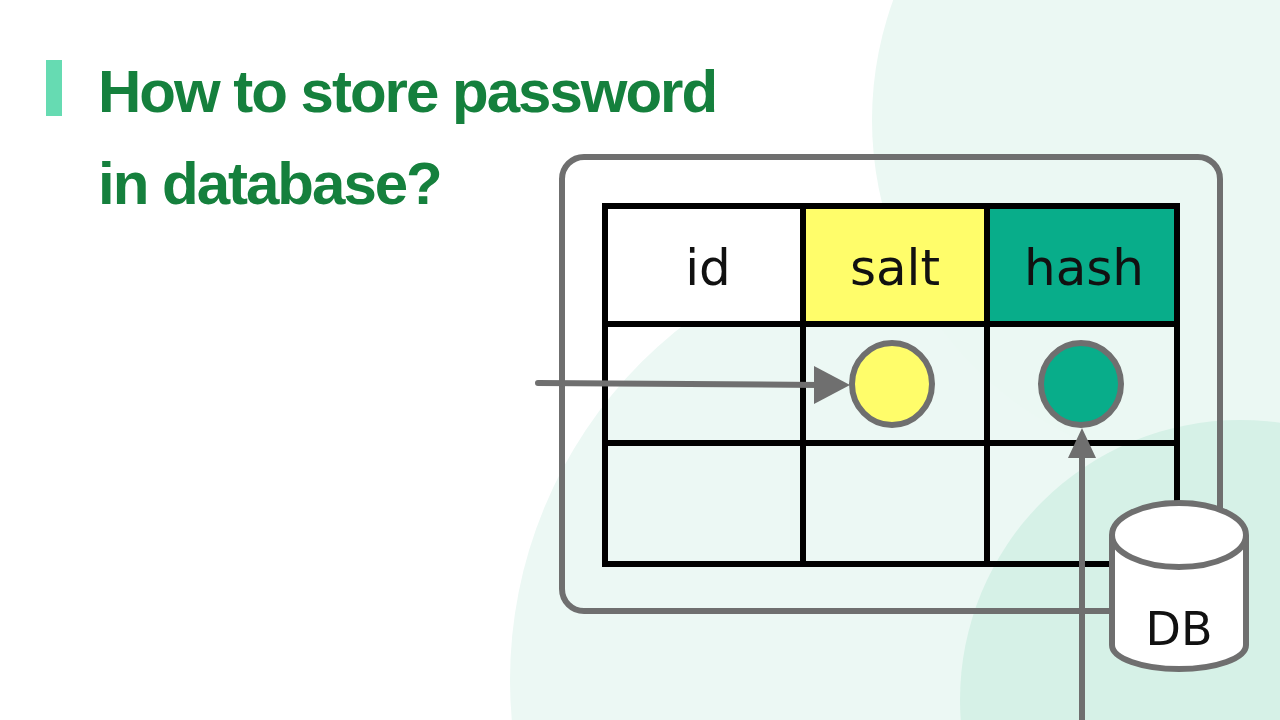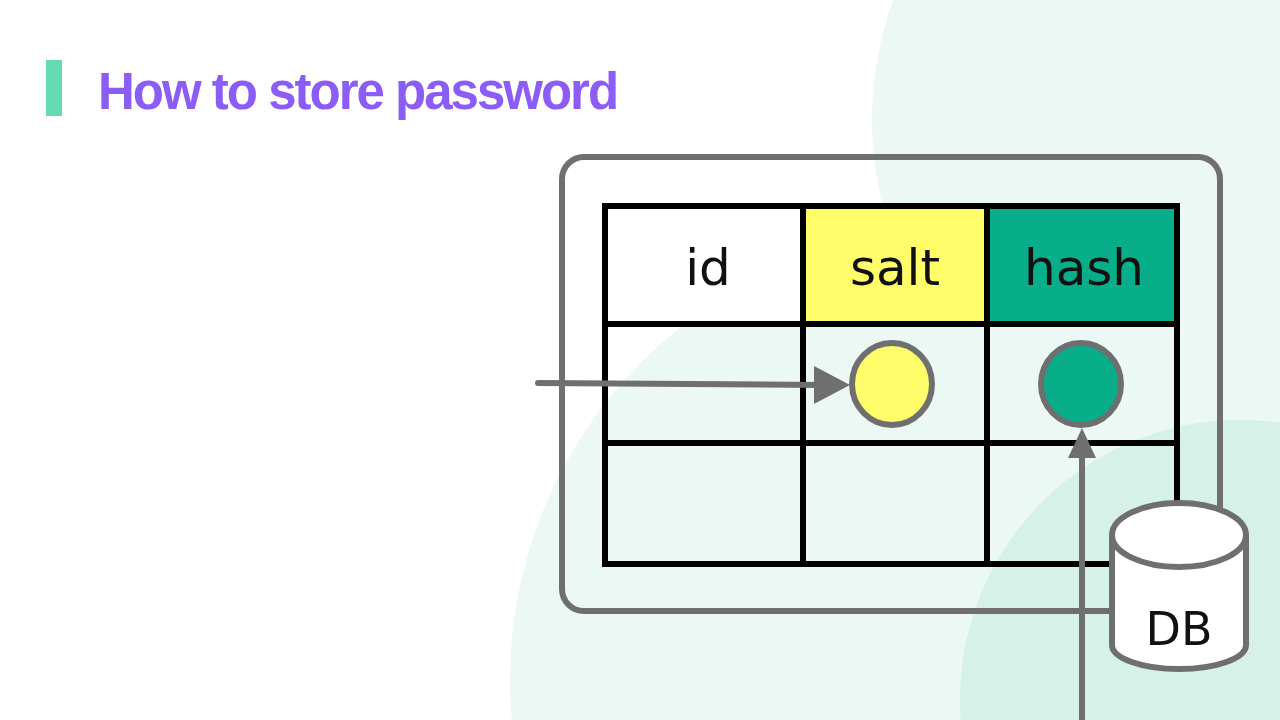--- a/index.html
+++ b/index.html
@@ -2,35 +2,36 @@
 <html><head>
 <meta charset="utf-8">
 <style>
   html, body { margin:0; padding:0; }
   body { width:1280px; height:720px; overflow:hidden; background:#ffffff; position:relative; font-family:"DejaVu Sans", sans-serif; }
   .bg-circle { position:absolute; border-radius:50%; }
   #c1 { left:872px; top:-230px; width:700px; height:700px; background:#ebf8f3; }
   #c2 { left:510px; top:230px; width:900px; height:900px; background:#ecf8f4; }
   #c3 { left:960px; top:420px; width:560px; height:560px; background:#d6f1e7; }
   .title-bar { position:absolute; left:46px; top:60px; width:16px; height:56px; background:#66dbb2; }
-  .title { position:absolute; left:98px; top:46px; margin:0; font-family:"Liberation Sans", sans-serif; font-weight:bold; font-size:51px; line-height:92px; color:#8b5cf6; letter-spacing:-2px; }
+  .title { position:absolute; left:98px; top:46px; margin:0; font-family:"Liberation Sans", sans-serif; font-weight:bold; font-size:60px; line-height:92px; color:#15803d; letter-spacing:-2px; }
   svg.diagram { position:absolute; left:0; top:0; }
   .cell-text { font-family:"DejaVu Sans", sans-serif; font-size:50px; fill:#111; }
   .db-text { font-family:"DejaVu Sans", sans-serif; font-size:46px; fill:#111; }
 </style>
 </head>
 <body>
 
 <div class="bg-circle" id="c2"></div>
 <div class="bg-circle" id="c1"></div>
 <div class="bg-circle" id="c3"></div>
 
 <div class="title-bar"></div>
 <h1 class="title">
   <span>How to store password</span><br>
+  <span>in database?</span>
 </h1>
 
 <svg class="diagram" width="1280" height="720" viewBox="0 0 1280 720">
   <defs>
     <marker id="arrow" markerWidth="10" markerHeight="10" refX="8" refY="5" orient="auto" markerUnits="userSpaceOnUse"></marker>
   </defs>
 
   <rect x="562" y="157" width="658" height="454" rx="22" ry="22" fill="none" stroke="#6f6f6f" stroke-width="6"></rect>
 
   <rect x="605" y="206" width="198" height="118" fill="#ffffff"></rect>

